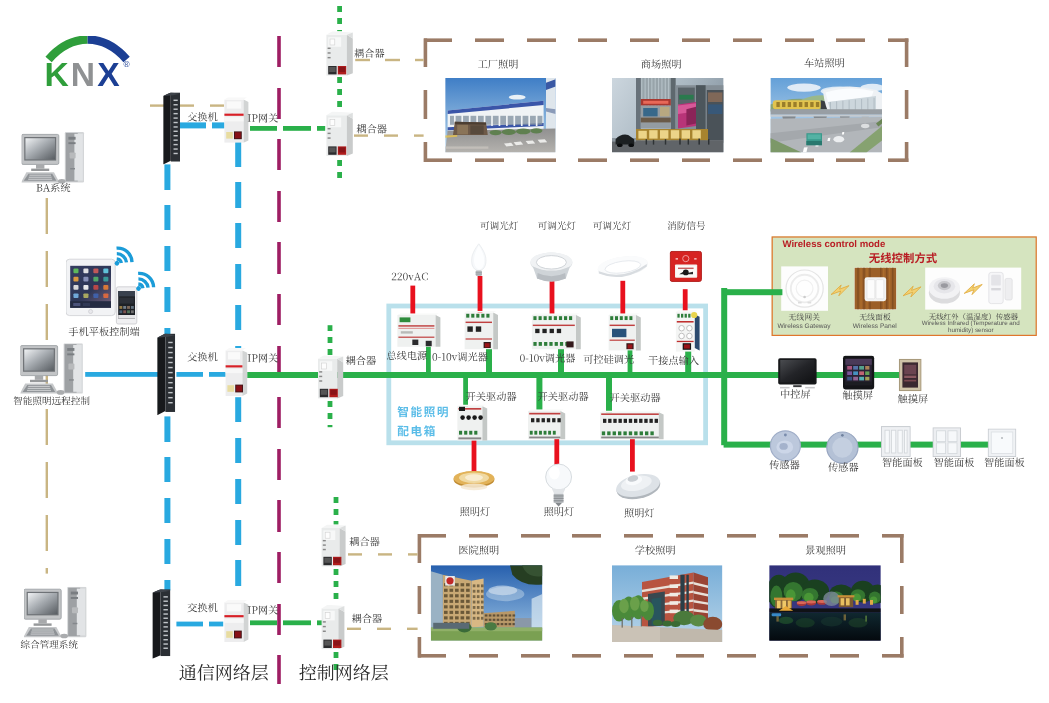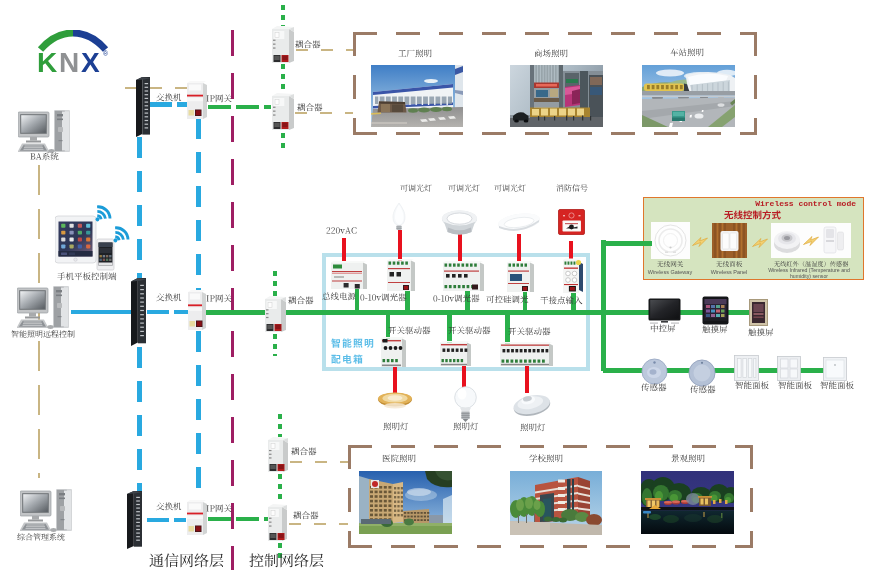--- a/index.html
+++ b/index.html
@@ -620,21 +620,21 @@
 <path d="M8.6 33 L 14.4 33 L 11.5 36 Z" fill="#84888c"></path>
 </svg>
 <svg style="z-index:3;position:absolute;left:513px;top:390px" width="38" height="30" viewBox="0 0 38 30">
 <ellipse cx="19" cy="16" rx="18.5" ry="9.5" fill="#b0b6bc" transform="rotate(-12 19 16)"></ellipse>
 <ellipse cx="19" cy="14.6" rx="18.5" ry="9" fill="#dde2e7" transform="rotate(-12 19 16)"></ellipse>
 <ellipse cx="18" cy="12.5" rx="13" ry="6" fill="#eef1f4" transform="rotate(-12 19 16)"></ellipse>
 <ellipse cx="16.5" cy="9.5" rx="7" ry="4" fill="#f8fafc" transform="rotate(-12 19 16)"></ellipse>
 <ellipse cx="16" cy="8" rx="4.5" ry="2.6" fill="#c8cdd2" transform="rotate(-12 19 16)"></ellipse>
 </svg>
 <div style="position:absolute;left:643px;top:197px;width:219px;height:81px;background:#d5e4bf;border:1.5px solid #e0762c"></div>
-<div style="position:absolute;left:652px;top:199px;width:204px;height:10px;font-family:Liberation Mono, monospace;font-weight:bold;font-size:8px;color:#b81d24;text-align:right">Wireless control mode</div>
+<div style="position:absolute;left:652px;top:199px;width:204px;height:10px;font-family:Liberation Sans, sans-serif;font-weight:bold;font-size:8px;color:#b81d24;text-align:left">Wireless control mode</div>
 <div style="position:absolute;left:651px;top:222px;width:39px;height:37px;background:#fdfdfd"></div>
 <div style="position:absolute;left:712px;top:223px;width:35px;height:35px;background:#fdfdfd"></div>
 <div style="position:absolute;left:771px;top:223px;width:80px;height:35px;background:#fdfdfd"></div>
 <svg style="z-index:3;position:absolute;left:654px;top:224px" width="33" height="33" viewBox="0 0 33 33">
 <circle cx="16.5" cy="16.5" r="15.5" fill="#fefefe" stroke="#e4e4e4" stroke-width="1"></circle>
 <circle cx="16.5" cy="16.5" r="11.5" fill="none" stroke="#ececec" stroke-width="1.6"></circle>
 <circle cx="16.5" cy="16.5" r="7" fill="none" stroke="#f0f0f0" stroke-width="1"></circle>
 <circle cx="16.5" cy="23.5" r="1.1" fill="#cccccc"></circle>
 <rect x="11" y="27.5" width="3" height="1.4" fill="#ddd"></rect>
       <rect x="19" y="27.5" width="3" height="1.4" fill="#ddd"></rect>

